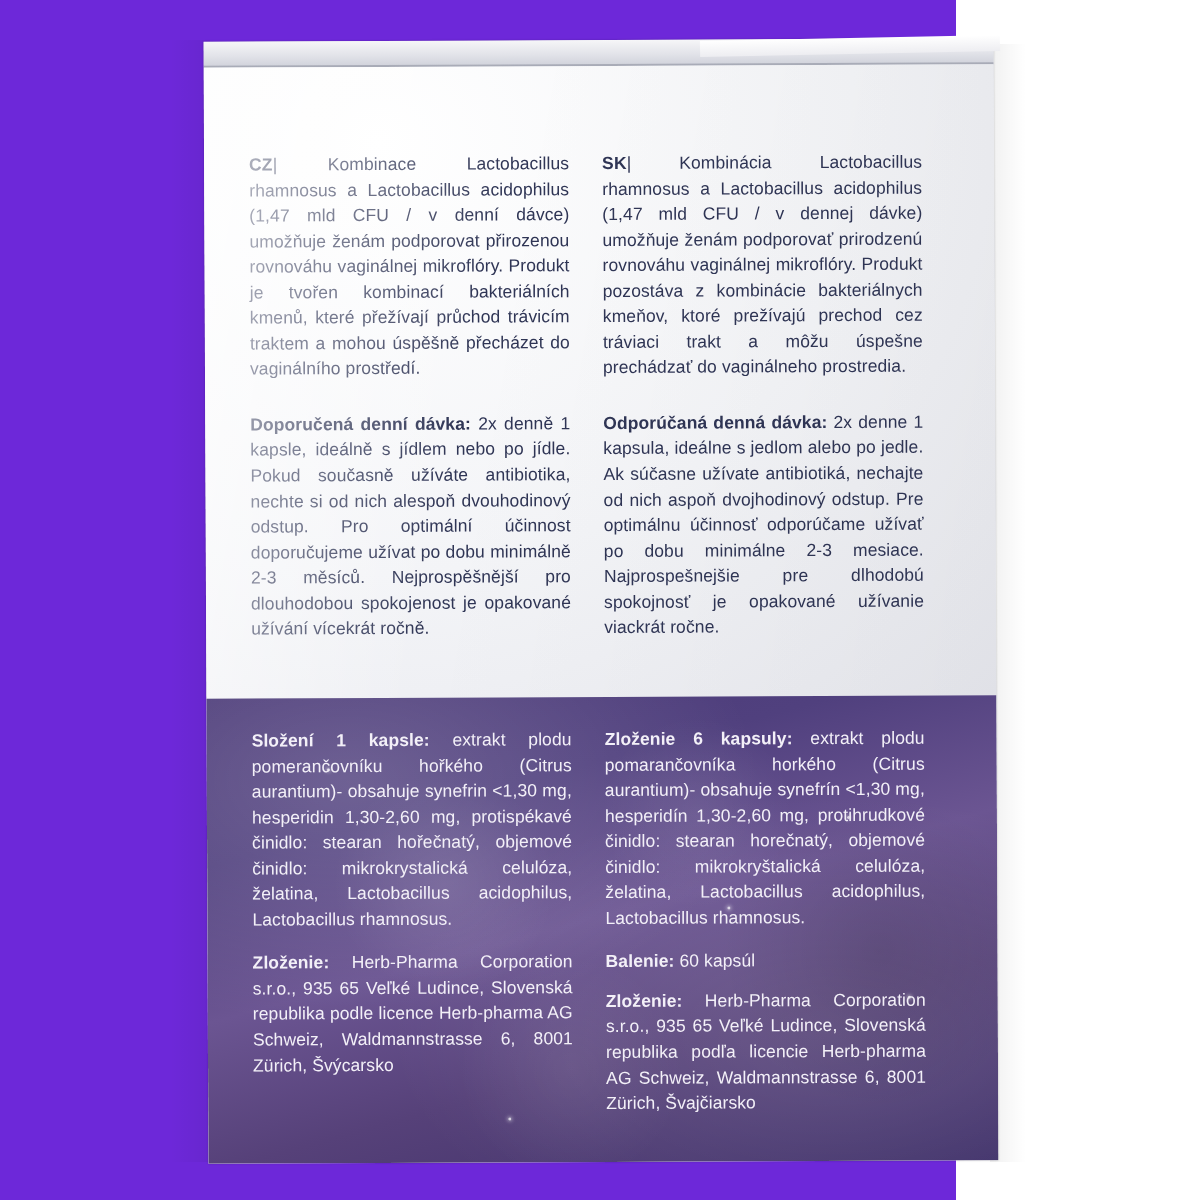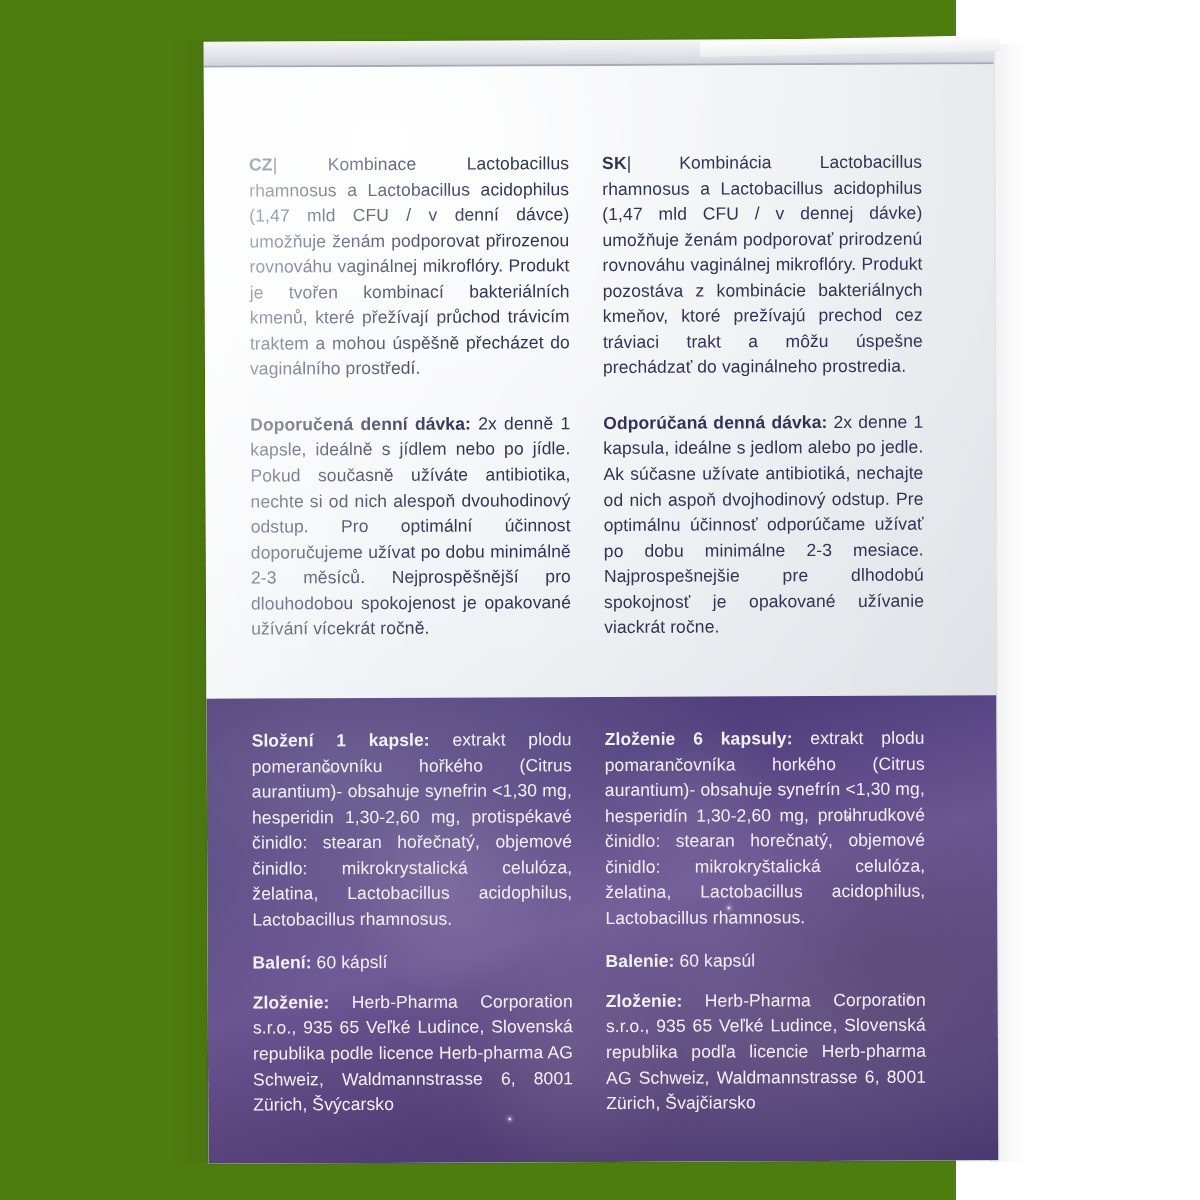--- a/index.html
+++ b/index.html
@@ -11,21 +11,21 @@
     width: 1200px;
     height: 1200px;
     overflow: hidden;
     font-family: "Liberation Sans", sans-serif;
   }
 
   #scene {
     position: relative;
     width: 956px;
     height: 1200px;
-    background: #4d7c0f;
+    background: #6d28d9;
     text-decoration: underline;
   }
 
   
   .box {
     position: absolute;
     left: 206px;
     top: 40px;
     width: 790px;
     height: 1122px;
@@ -195,21 +195,20 @@
       <span class="sparkle" style="left:120px; top:70px;"></span>
       <span class="sparkle" style="left:520px; top:210px;"></span>
       <span class="sparkle" style="left:700px; top:300px;"></span>
       <span class="sparkle" style="left:300px; top:420px;"></span>
       <span class="sparkle" style="left:640px; top:120px;"></span>
 
       <div class="cols">
 
         <div class="col col-cz" style="top: 30px;">
           <p class="txt txt-light block"><span class="b">Složení 1 kapsle:</span> <span>extrakt plodu pomerančovníku hořkého (Citrus aurantium)- obsahuje synefrin &lt;1,30 mg, hesperidin 1,30-2,60 mg, protispékavé činidlo: stearan hořečnatý, objemové činidlo: mikrokrystalická celulóza, želatina, Lactobacillus acidophilus, Lactobacillus rhamnosus.</span></p>
-          <p class="txt txt-light block-tight"><span class="b">Balení:</span> <span>60 kápslí</span></p>
           <p class="txt txt-light block-tight"><span class="b">Zloženie:</span> <span>Herb-Pharma Corporation s.r.o., 935 65 Veľké Ludince, Slovenská republika podle licence Herb-pharma AG Schweiz, Waldmannstrasse 6, 8001 Zürich, Švýcarsko</span></p>
 
         </div>
 
         <div class="col col-sk" style="top: 30px;">
           <p class="txt txt-light block"><span class="b">Zloženie 6 kapsuly:</span> <span>extrakt plodu pomarančovníka horkého (Citrus aurantium)- obsahuje synefrín &lt;1,30 mg, hesperidín 1,30-2,60 mg, protihrudkové činidlo: stearan horečnatý, objemové činidlo: mikrokryštalická celulóza, želatina, Lactobacillus acidophilus, Lactobacillus rhamnosus.</span></p>
           <p class="txt txt-light block-tight"><span class="b">Balenie:</span> <span>60 kapsúl</span></p>
           <p class="txt txt-light block-tight"><span class="b">Zloženie:</span> <span>Herb-Pharma Corporation s.r.o., 935 65 Veľké Ludince, Slovenská republika podľa licencie Herb-pharma AG Schweiz, Waldmannstrasse 6, 8001 Zürich, Švajčiarsko</span></p>
         </div>
 

